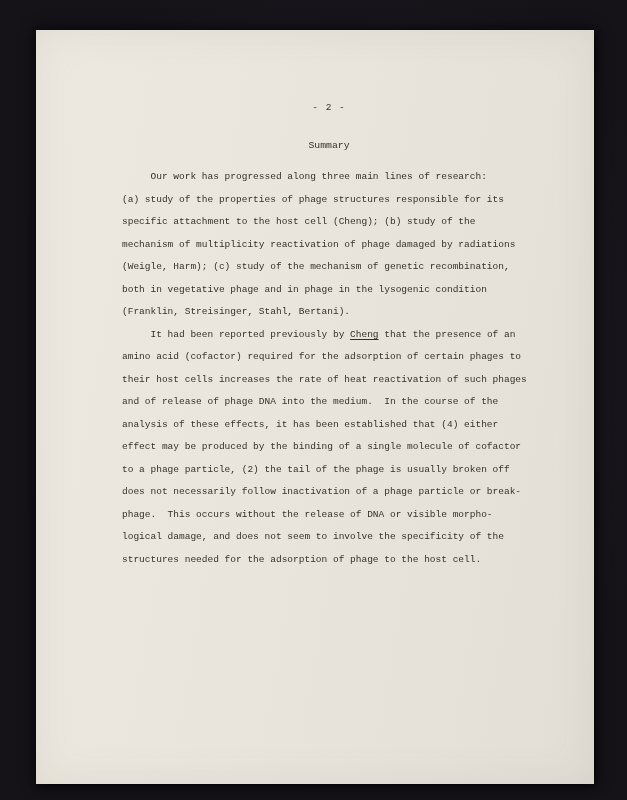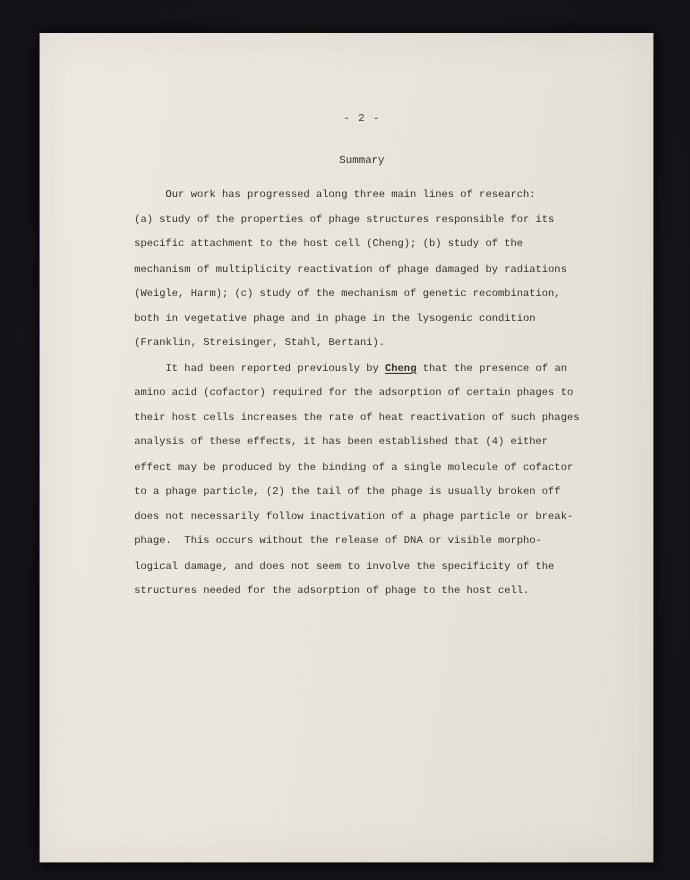--- a/index.html
+++ b/index.html
@@ -55,21 +55,20 @@
   }
   .para { margin: 0; }
   .line {
     white-space: pre;
     line-height: 22.5px;
     height: 22.5px;
   }
   .seg-u {
     text-decoration: underline;
     text-underline-offset: 2px;
-    font-weight: bold;
   }
   .speck {
     position: absolute;
     left: 38px;
     top: 56px;
     width: 3px;
     height: 3px;
     border-radius: 50%;
     background: #d8d4cb;
     opacity: 0.9;
@@ -91,20 +90,21 @@
             <div class="line"><span>specific attachment to the host cell (Cheng); (b) study of the</span></div>
             <div class="line"><span>mechanism of multiplicity reactivation of phage damaged by radiations</span></div>
             <div class="line"><span>(Weigle, Harm); (c) study of the mechanism of genetic recombination,</span></div>
             <div class="line"><span>both in vegetative phage and in phage in the lysogenic condition</span></div>
             <div class="line"><span>(Franklin, Streisinger, Stahl, Bertani).</span></div>
           </div>
           <div class="para">
             <div class="line"><span>     It had been reported previously by </span><span class="seg-u">Cheng</span><span> that the presence of an</span></div>
             <div class="line"><span>amino acid (cofactor) required for the adsorption of certain phages to</span></div>
             <div class="line"><span>their host cells increases the rate of heat reactivation of such phages</span></div>
+            <div class="line"><span>and of release of phage DNA into the medium.  In the course of the</span></div>
             <div class="line"><span>analysis of these effects, it has been established that (4) either</span></div>
             <div class="line"><span>effect may be produced by the binding of a single molecule of cofactor</span></div>
             <div class="line"><span>to a phage particle, (2) the tail of the phage is usually broken off</span></div>
             <div class="line"><span>does not necessarily follow inactivation of a phage particle or break-</span></div>
             <div class="line"><span>phage.  This occurs without the release of DNA or visible morpho-</span></div>
             <div class="line"><span>logical damage, and does not seem to involve the specificity of the</span></div>
             <div class="line"><span>structures needed for the adsorption of phage to the host cell.</span></div>
           </div>
         </div>
     </div>

